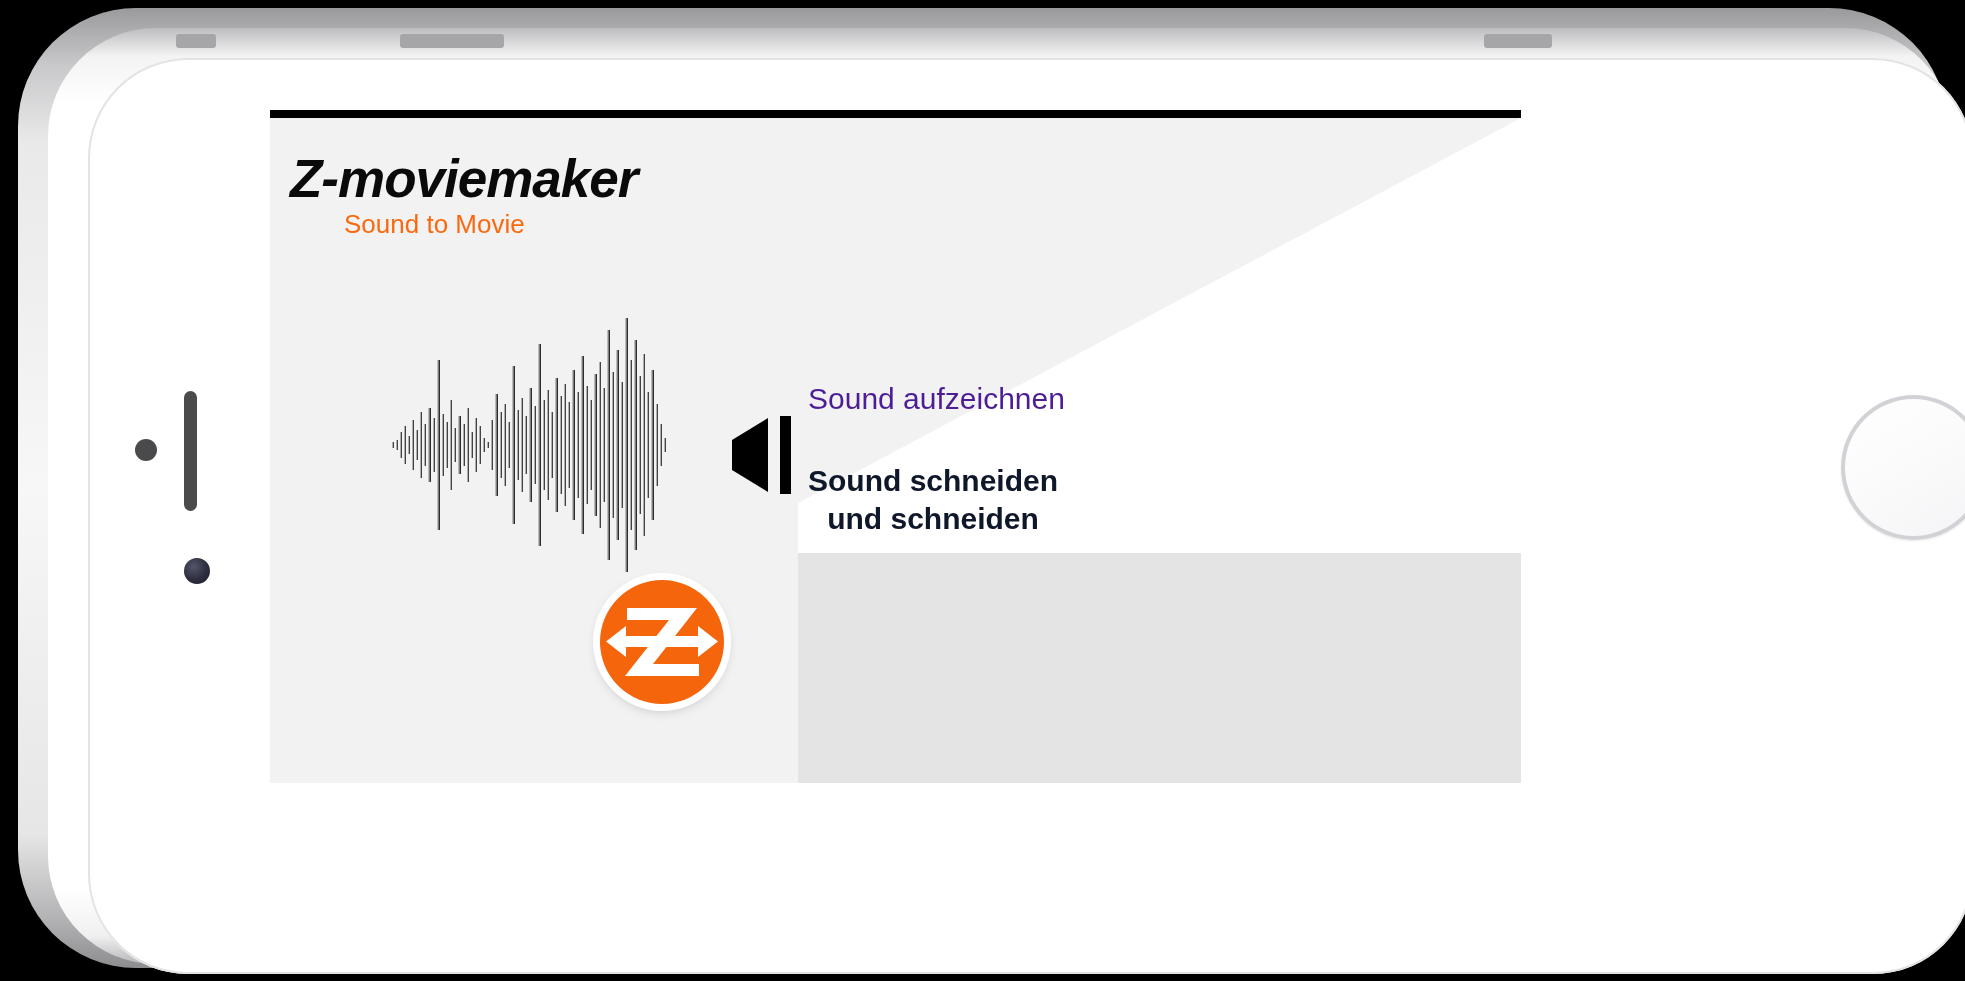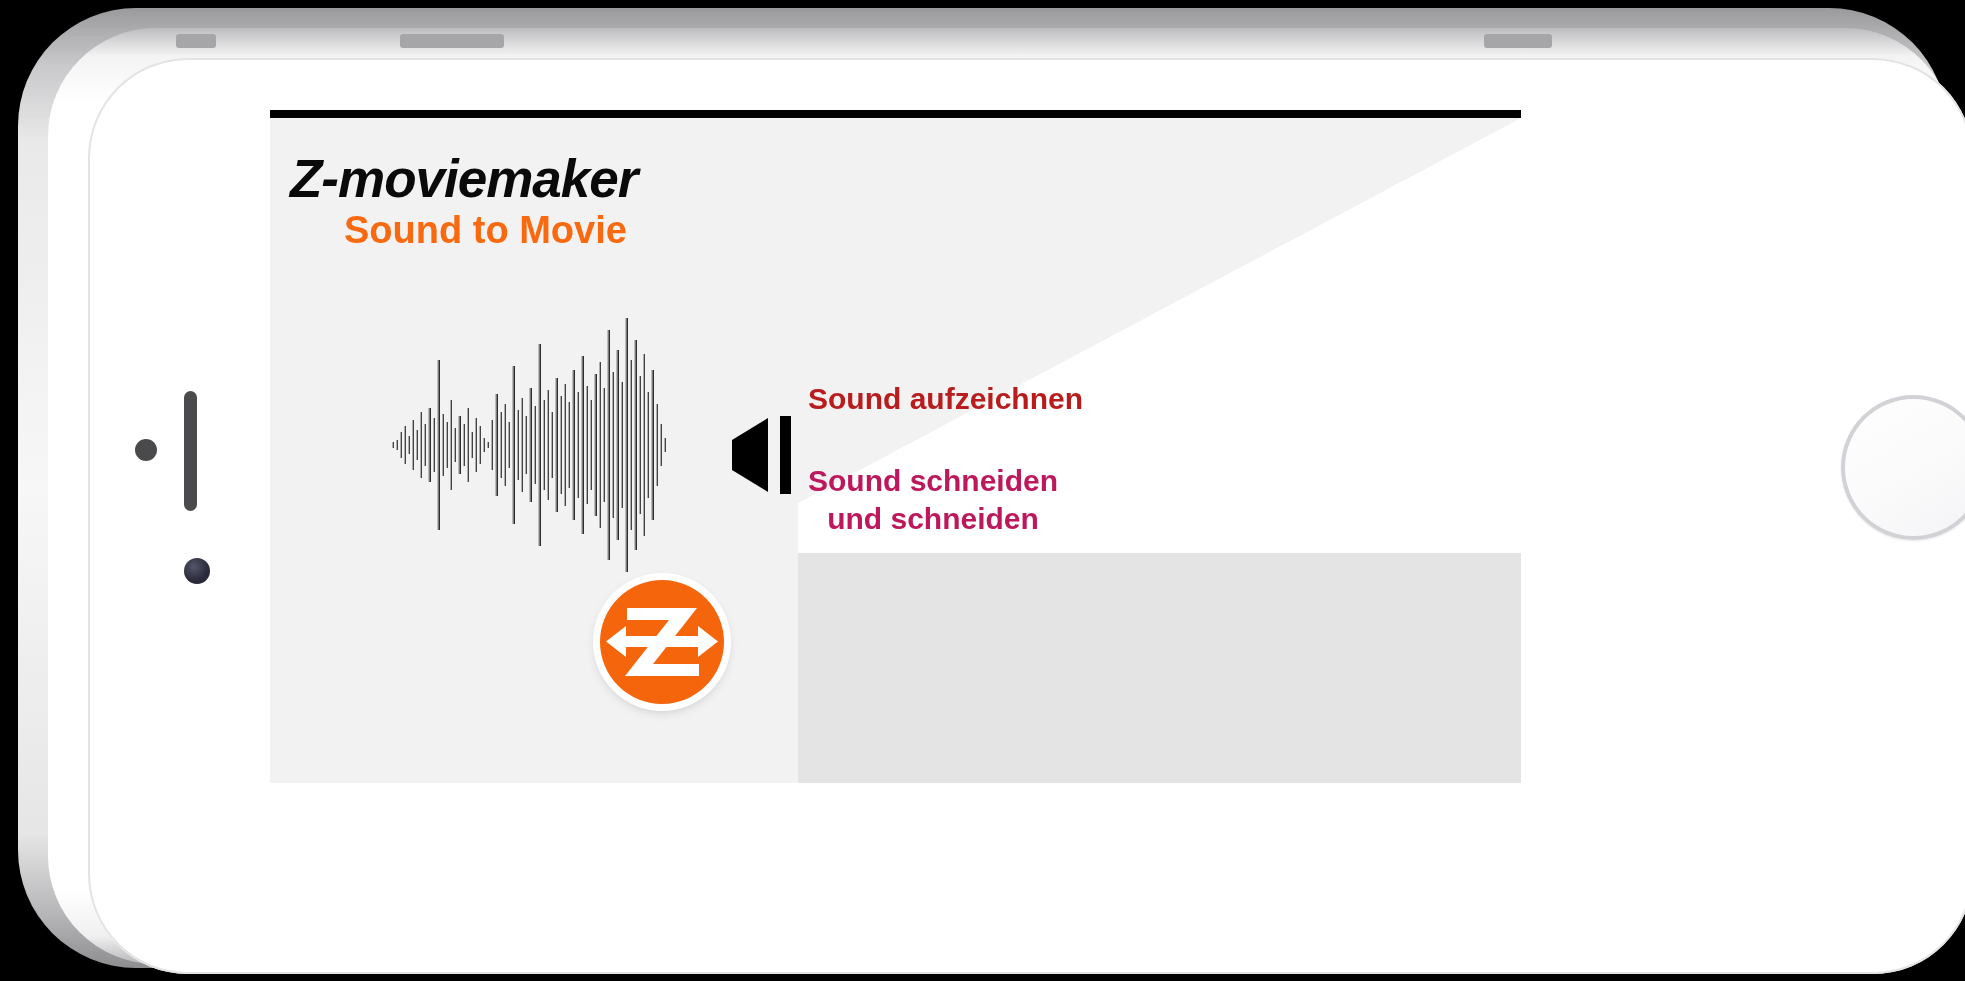--- a/index.html
+++ b/index.html
@@ -70,31 +70,31 @@
   #beam-svg{position:absolute;left:0;top:0;width:100%;height:100%;}
 
   
   #brand-title{
     position:absolute;left:20px;top:38px;
     font-size:53px;font-weight:bold;font-style:italic;color:#0a0a0a;
     letter-spacing:-1px;white-space:nowrap;
   }
   #brand-subtitle{
     position:absolute;left:74px;top:99px;
-    font-size:38px;font-weight:bold;color:#f96a10;
+    font-size:26px;font-weight:normal;color:#f96a10;
     white-space:nowrap;
   }
 
   #label-record{
     position:absolute;left:538px;top:272px;
-    font-size:30px;font-weight:bold;color:#b91c1c;white-space:nowrap;
+    font-size:30px;font-weight:normal;color:#4c1d95;white-space:nowrap;
   }
   #label-edit{
     position:absolute;left:538px;top:352px;
-    font-size:30px;font-weight:bold;color:#be185d;line-height:1.28;
+    font-size:30px;font-weight:bold;color:#0f172a;line-height:1.28;
   }
 
   
   #wave-wrap{position:absolute;left:108px;top:190px;width:290px;height:290px;}
   #waveform-svg{position:absolute;left:0;top:0;width:290px;height:290px;}
 
   #logo-mark{
     position:absolute;left:222px;top:280px;width:124px;height:124px;
     border-radius:50%;background:#f4650c;
     box-shadow:0 0 0 7px #ffffff, 0 4px 14px rgba(0,0,0,.30);

